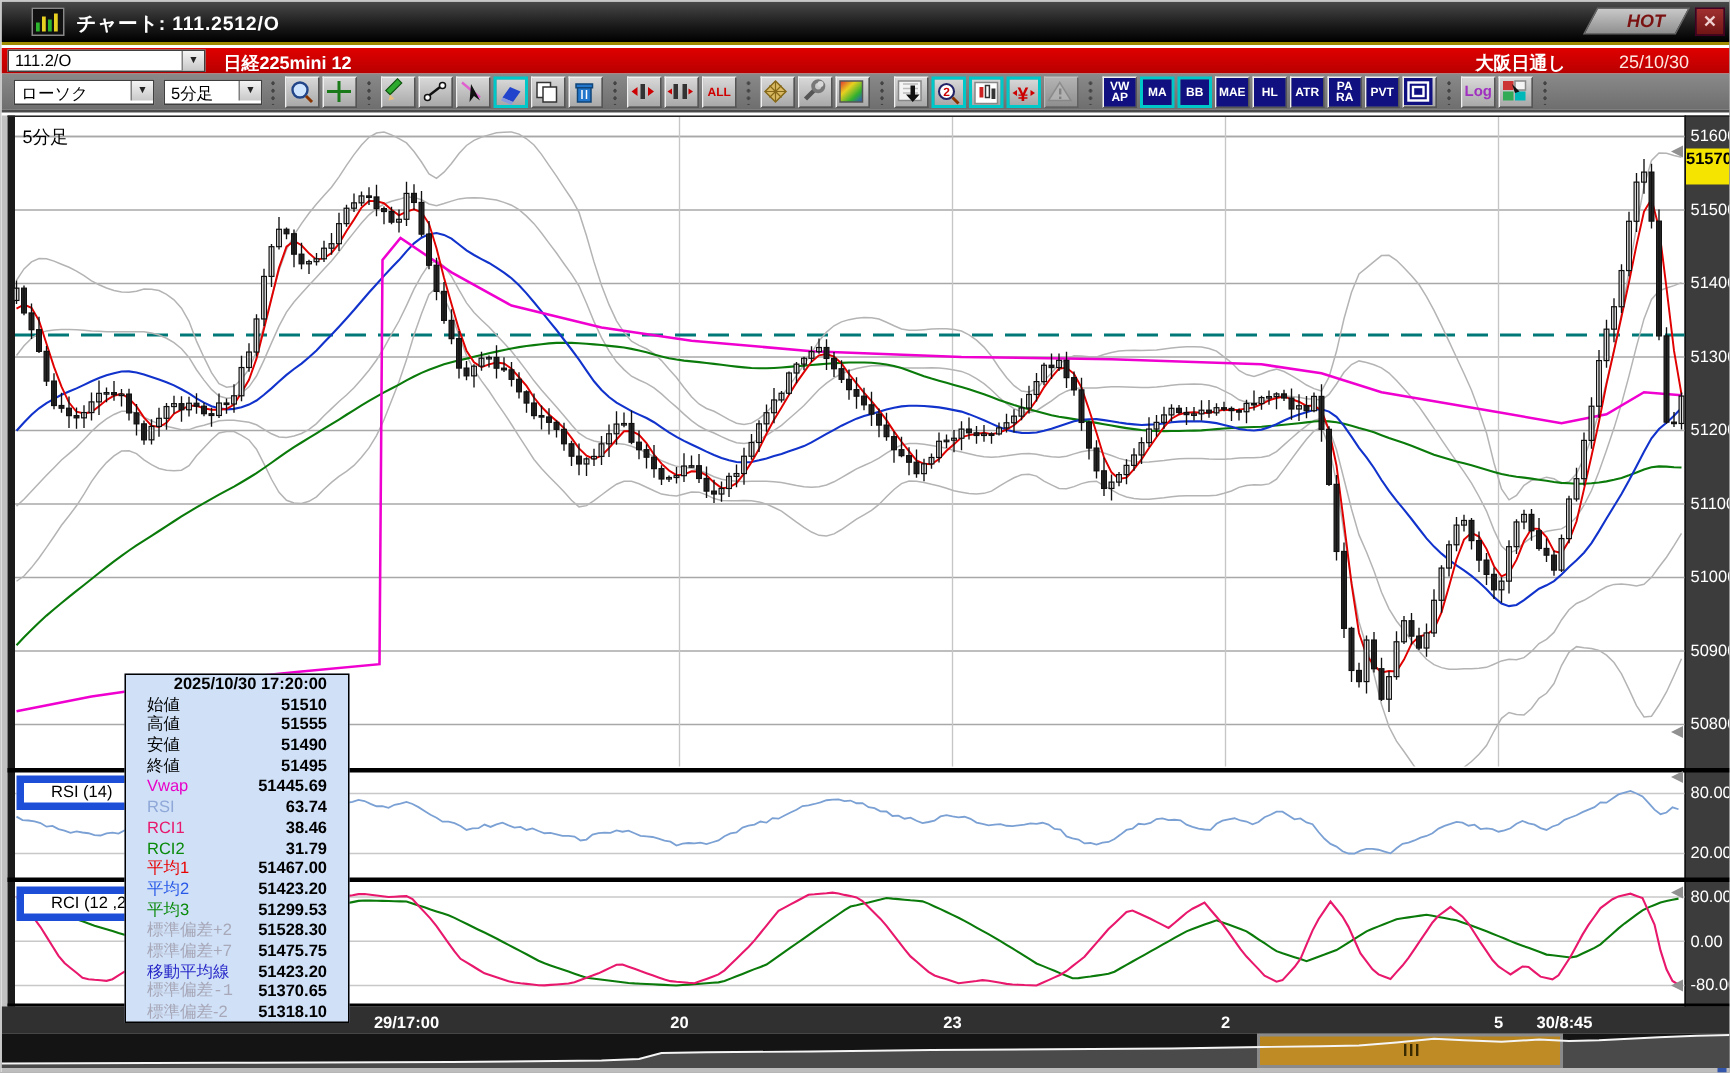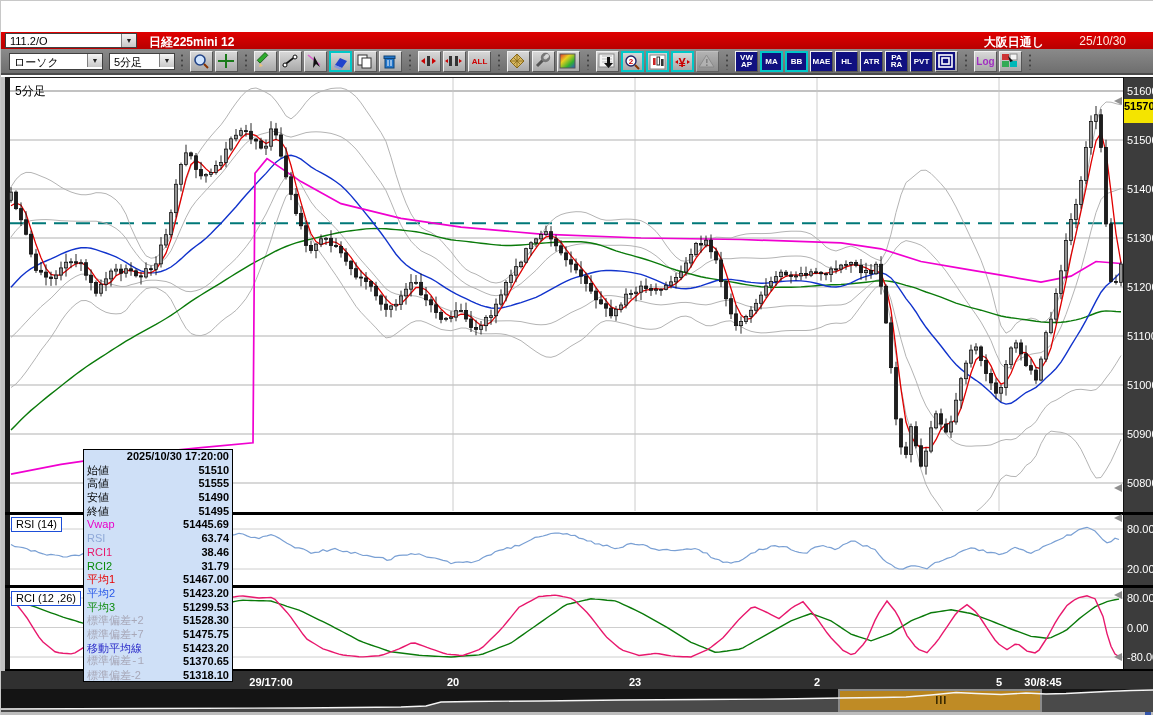--- a/index.html
+++ b/index.html
@@ -38,37 +38,51 @@
   .tbtn.disabled{opacity:.55;}
   .tbadge{font-size:8px;font-weight:bold;color:#fff;background:#101080;width:100%;height:100%;
     display:flex;align-items:center;justify-content:center;text-align:center;line-height:7px;}
   .tlog{font-size:10px;font-weight:bold;color:#a030c0;}
   
   .ovl{position:absolute;z-index:3;}
   .axis-tick{position:absolute;left:1126px;color:#fff;font-size:11px;z-index:3;}
   #price-badge{position:absolute;left:1123px;width:29px;height:24px;background:#f4e400;color:#000;
     font-size:11px;font-weight:bold;text-align:center;line-height:14px;z-index:3;}
   .xlabel{position:absolute;top:675px;color:#fff;font-size:11px;font-weight:bold;transform:translateX(-50%);z-index:3;}
-  .panel-label{position:absolute;background:#fff;border:1px solid #1d4ed8;color:#000;font-size:11px;
-    padding:0 4px;line-height:13px;z-index:3;}
+  .panel-label{position:absolute;background:#fff;border:5px solid #1d4ed8;color:#000;font-size:11px;
+    padding:0 18px;line-height:13px;z-index:3;}
   #chart-label{position:absolute;left:14px;top:82px;font-size:12px;color:#000;z-index:3;}
   
   #tooltip{position:absolute;left:82px;top:448px;width:150px;height:233px;background:#cfe0f7;
     border:1px solid #000;z-index:5;font-size:11px;}
-  #tooltip .trow{display:flex;justify-content:space-between;height:13.7px;line-height:13.5px;padding:0 3px;}
+  #tooltip .trow{display:flex;justify-content:space-between;height:13.7px;line-height:13.5px;padding:0 14px;}
   #tooltip .tlabel{white-space:nowrap;}
   #tooltip .tval{color:#000;font-weight:bold;}
   #tooltip .thead{color:#000;font-weight:bold;text-align:right;}
   svg{position:absolute;left:0;top:0;z-index:1;}
 </style>
 </head>
 <body>
 
 <div id="win">
 
+  <div id="titlebar">
+    <div id="title-icon">
+      <svg width="20" height="17">
+          <rect x="2" y="9" width="2.5" height="6" fill="#2db52d"></rect>
+          <rect x="6" y="5" width="2.5" height="10" fill="#e8d020"></rect>
+          <rect x="10" y="7" width="2.5" height="8" fill="#2db52d"></rect>
+          <rect x="14" y="3" width="2.5" height="12" fill="#e8d020"></rect>
+        </svg>
+    </div>
+    <div id="title-text">チャート: 111.2512/O</div>
+    <div id="hot-tab"></div>
+    <div id="hot-text">HOT</div>
+    <div id="close-btn">✕</div>
+  </div>
 
   <div id="redbar">
     <div id="symbol-combo">
       <span class="ctext">111.2/O</span>
       <span class="combo-btn">▼</span>
     </div>
     <div id="instrument">日経225mini 12</div>
     <div id="session-name">大阪日通し</div>
     <div id="session-date">25/10/30</div>
   </div>

